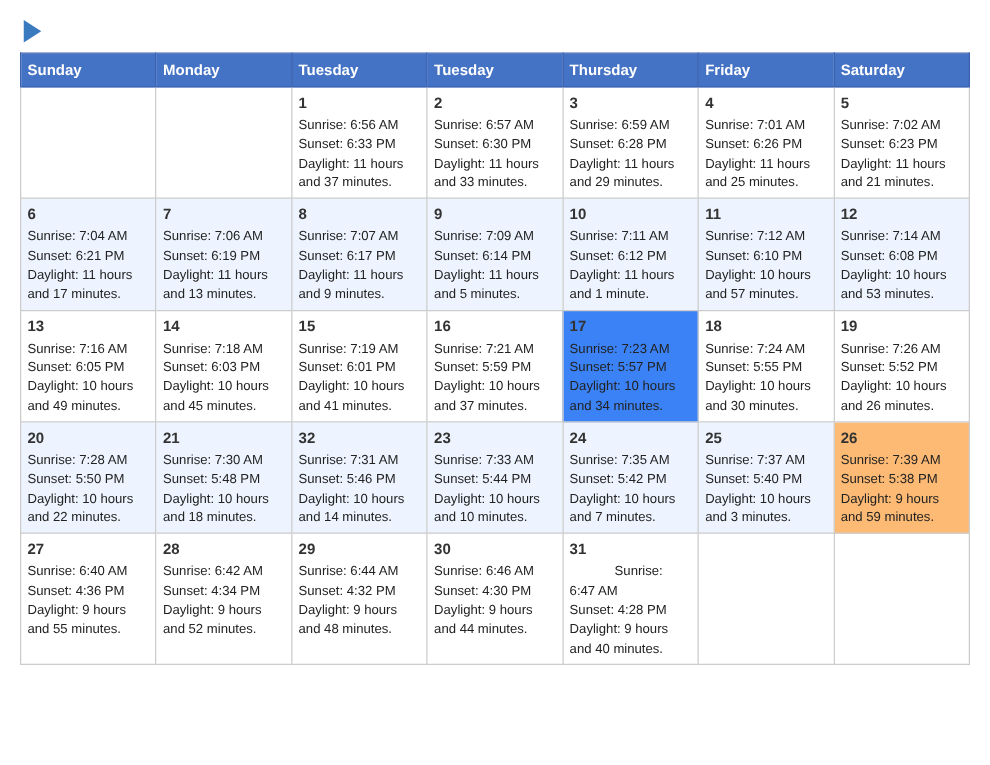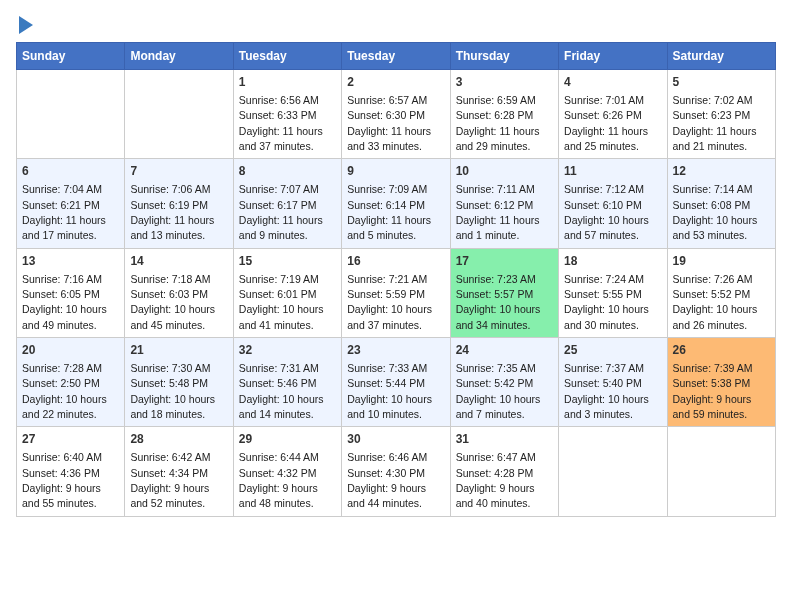--- a/index.html
+++ b/index.html
@@ -184,33 +184,33 @@
 Daylight: 10 hours and 49 minutes.</span></td>
         <td style="background-color: rgb(255, 255, 255);"><span class="day-num">14</span><span class="day-detail" style="white-space: pre-line;">Sunrise: 7:18 AM
 Sunset: 6:03 PM
 Daylight: 10 hours and 45 minutes.</span></td>
         <td style="background-color: rgb(255, 255, 255);"><span class="day-num">15</span><span class="day-detail" style="white-space: pre-line;">Sunrise: 7:19 AM
 Sunset: 6:01 PM
 Daylight: 10 hours and 41 minutes.</span></td>
         <td style="background-color: rgb(255, 255, 255);"><span class="day-num">16</span><span class="day-detail" style="white-space: pre-line;">Sunrise: 7:21 AM
 Sunset: 5:59 PM
 Daylight: 10 hours and 37 minutes.</span></td>
-        <td style="background-color: #86efac;"><span class="day-num">17</span><span class="day-detail" style="white-space: pre-line;">Sunrise: 7:23 AM
+        <td style="background-color: #3b82f6;"><span class="day-num">17</span><span class="day-detail" style="white-space: pre-line;">Sunrise: 7:23 AM
 Sunset: 5:57 PM
 Daylight: 10 hours and 34 minutes.</span></td>
         <td style="background-color: rgb(255, 255, 255);"><span class="day-num">18</span><span class="day-detail" style="white-space: pre-line;">Sunrise: 7:24 AM
 Sunset: 5:55 PM
 Daylight: 10 hours and 30 minutes.</span></td>
         <td style="background-color: rgb(255, 255, 255);"><span class="day-num">19</span><span class="day-detail" style="white-space: pre-line;">Sunrise: 7:26 AM
 Sunset: 5:52 PM
 Daylight: 10 hours and 26 minutes.</span></td>
       </tr>
       <tr>
         <td style="background-color: rgb(238, 244, 255);"><span class="day-num">20</span><span class="day-detail" style="white-space: pre-line;">Sunrise: 7:28 AM
-Sunset: 2:50 PM
+Sunset: 5:50 PM
 Daylight: 10 hours and 22 minutes.</span></td>
         <td style="background-color: rgb(238, 244, 255);"><span class="day-num">21</span><span class="day-detail" style="white-space: pre-line;">Sunrise: 7:30 AM
 Sunset: 5:48 PM
 Daylight: 10 hours and 18 minutes.</span></td>
         <td style="background-color: rgb(238, 244, 255);"><span class="day-num">32</span><span class="day-detail" style="white-space: pre-line;">Sunrise: 7:31 AM
 Sunset: 5:46 PM
 Daylight: 10 hours and 14 minutes.</span></td>
         <td style="background-color: rgb(238, 244, 255);"><span class="day-num">23</span><span class="day-detail" style="white-space: pre-line;">Sunrise: 7:33 AM
 Sunset: 5:44 PM
 Daylight: 10 hours and 10 minutes.</span></td>
@@ -230,20 +230,20 @@
 Daylight: 9 hours and 55 minutes.</span></td>
         <td style="background-color: rgb(255, 255, 255);"><span class="day-num">28</span><span class="day-detail" style="white-space: pre-line;">Sunrise: 6:42 AM
 Sunset: 4:34 PM
 Daylight: 9 hours and 52 minutes.</span></td>
         <td style="background-color: rgb(255, 255, 255);"><span class="day-num">29</span><span class="day-detail" style="white-space: pre-line;">Sunrise: 6:44 AM
 Sunset: 4:32 PM
 Daylight: 9 hours and 48 minutes.</span></td>
         <td style="background-color: rgb(255, 255, 255);"><span class="day-num">30</span><span class="day-detail" style="white-space: pre-line;">Sunrise: 6:46 AM
 Sunset: 4:30 PM
 Daylight: 9 hours and 44 minutes.</span></td>
-        <td style="background-color: rgb(255, 255, 255);"><span class="day-num">31</span><span class="day-detail" style="white-space: pre-line;">Sunrise: 6:47 AM
+        <td style="background-color: rgb(255, 255, 255);"><span class="day-num">31</span><span class="day-detail" style="white-space: pre-line; margin-left: 36px;">Sunrise: 6:47 AM
 Sunset: 4:28 PM
 Daylight: 9 hours and 40 minutes.</span></td>
         <td class="empty" style="background-color: rgb(255, 255, 255);"></td>
         <td class="empty" style="background-color: rgb(255, 255, 255);"></td>
       </tr>
     </tbody>
 </table>
 
 </body></html>

